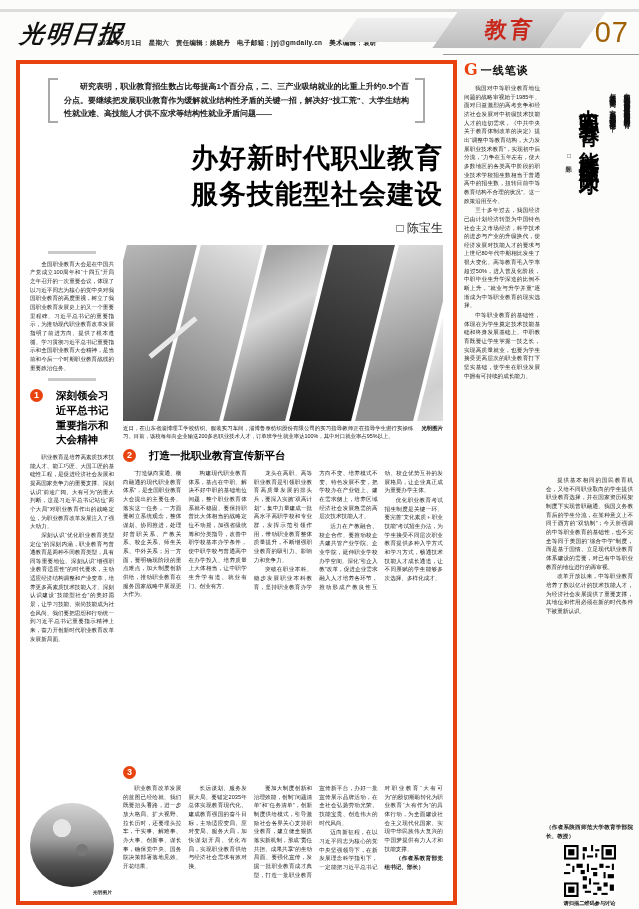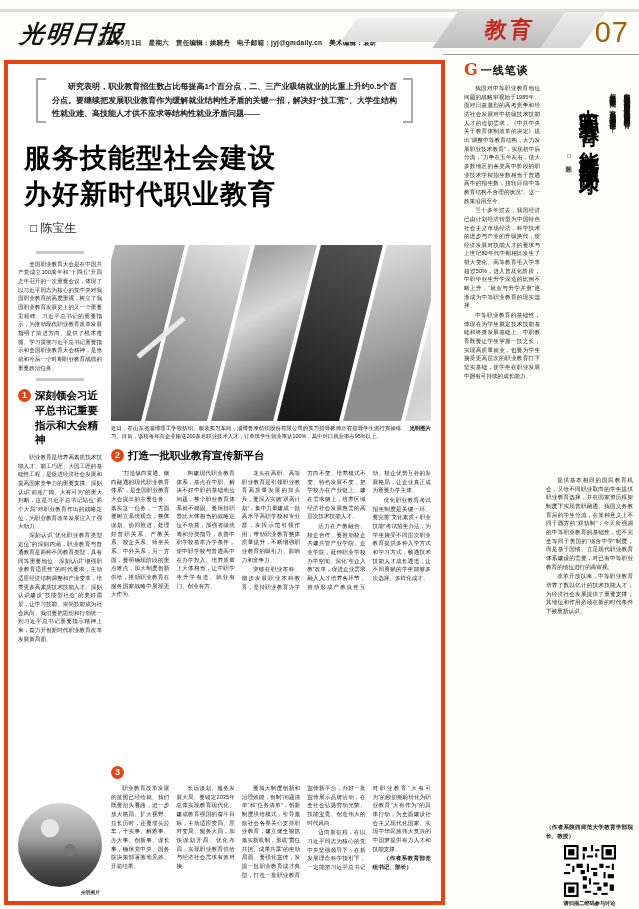--- a/index.html
+++ b/index.html
@@ -27,23 +27,23 @@
   .banner-tab { position: absolute; right: 86px; top: 2px; width: 108px; height: 36px; background: linear-gradient(180deg,#dadada,#bdbdbd); transform: skewX(-35deg); }
   .banner-label {
     position: absolute; right: 104px; top: 5px; font-size: 22px; font-weight: 900;
     color: #c8281c; font-family: "DejaVu Serif", serif; letter-spacing: 3px; transform: skewX(-6deg);
   }
   .page-num { position: absolute; right: 10px; top: 6px; font-size: 29px; color: #a16207; letter-spacing: 1px; }
   .banner-underline { position: absolute; right: 0; top: 44px; width: 196px; height: 1px; background: #9a9a9a; }
 
   
   .main-box {
-    position: absolute; left: 4px; top: 60px; width: 441px; height: 845px;
+    position: absolute; left: 16px; top: 60px; width: 441px; height: 845px;
     border: 4px solid #e8430f; background: #fff; padding: 8px 10px 6px;
-    display: flex; flex-direction: column;
+    display: flex; flex-direction: column; align-items: flex-end;
   }
   .lead {
     position: relative; margin: 3px 18px 6px; padding: 5px 16px;
     font-size: 8px; line-height: 1.7; font-weight: bold; color: #222; text-align: justify; text-indent: 2em;
   }
   .lead::before, .lead::after { content: ""; position: absolute; top: 3px; bottom: 3px; width: 8px; }
   .lead::before { left: 0; border: 2px solid #a9a9a9; border-right: none; }
   .lead::after  { right: 0; border: 2px solid #a9a9a9; border-left: none; }
   .headline {
     margin: 8px 0 0 6px; font-size: 27px; font-weight: 900; color: #000;
@@ -57,21 +57,21 @@
 
   .body-text { font-size: 5.6px; line-height: 1.55; text-align: justify; color: #1b1b1b; }
   .body-text p { text-indent: 2em; }
   .rule { height: 3px; width: 48px; background: #c9c9c9; margin: 6px auto 6px; flex: none; }
 
   .sec-head { display: flex; align-items: flex-start; gap: 4px; margin: 2px 0 5px; }
   .badge {
     width: 13px; height: 13px; border-radius: 50%; background: #e8430f; color: #fff;
     font-weight: bold; font-size: 9px; line-height: 13px; text-align: center; flex: none;
   }
-  .sec-title { font-weight: 900; font-size: 10.5px; line-height: 1.4; color: #000; font-family: Liberation Serif, serif; }
+  .sec-title { font-weight: 900; font-size: 10.5px; line-height: 1.4; color: #000; font-family: Liberation Serif, serif; margin-left: 9px; }
 
   
   .photo { height: 176px; position: relative; background: #fff; overflow: hidden; flex: none; }
   .ph { position: absolute; top: -12px; bottom: -12px; transform: skewX(-14deg); }
   .ph1 { left: -18px; width: 70px; background: linear-gradient(160deg,#bdbdbd,#7f7f7f 55%,#474747); }
   .ph2 { left: 56px;  width: 62px; background: linear-gradient(205deg,#ededed,#a9a9a9 50%,#6b6b6b); }
   .ph3 { left: 122px; width: 62px; background: linear-gradient(150deg,#a5a5a5 10%,#d9d9d9 40%,#5e5e5e 90%); }
   .ph4 { left: 188px; width: 62px; background: linear-gradient(200deg,#585858,#2a2a2a 65%,#111); }
   .ph5 { left: 254px; width: 58px; background: linear-gradient(160deg,#e3e3e3,#8f8f8f 70%); }
   .ph6 { left: 316px; width: 72px; background: linear-gradient(135deg,#f3f3f3 30%,#cfcfcf 60%,#ededed); }
@@ -135,22 +135,22 @@
     <div class="banner-label">教育</div>
     <div class="page-num">07</div>
     <div class="banner-underline"></div>
   </div>
 </div>
 
 <div class="main-box">
   <div class="lead">研究表明，职业教育招生数占比每提高1个百分点，二、三产业吸纳就业的比重上升约0.5个百分点。要继续把发展职业教育作为缓解就业结构性矛盾的关键一招，解决好“技工荒”、大学生结构性就业难、高技能人才供不应求等结构性就业矛盾问题——</div>
 
   <div class="headline">
+    <div>办好新时代职业教育</div>
     <div>服务技能型社会建设</div>
-    <div>办好新时代职业教育</div>
   </div>
   <div class="byline">□ 陈宝生</div>
 
   <div class="content">
 
     <div class="left-col">
       <div class="rule"></div>
       <div class="body-text">
         <p>全国职业教育大会是在中国共产党成立100周年和“十四五”开局之年召开的一次重要会议，体现了以习近平同志为核心的党中央对我国职业教育的高度重视，树立了我国职业教育发展史上的又一个重要里程碑。习近平总书记的重要指示，为推动现代职业教育改革发展指明了前进方向、提供了根本遵循。学习贯彻习近平总书记重要指示和全国职业教育大会精神，是当前和今后一个时期职业教育战线的重要政治任务。</p>
       </div>

